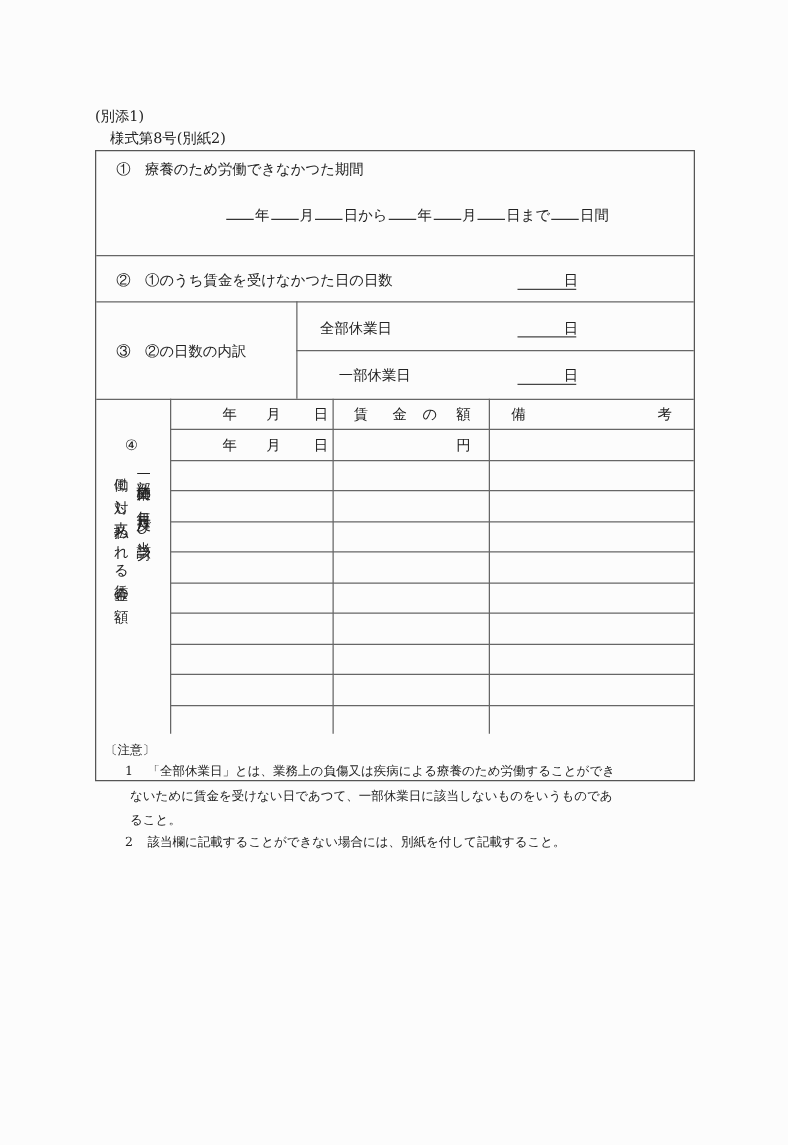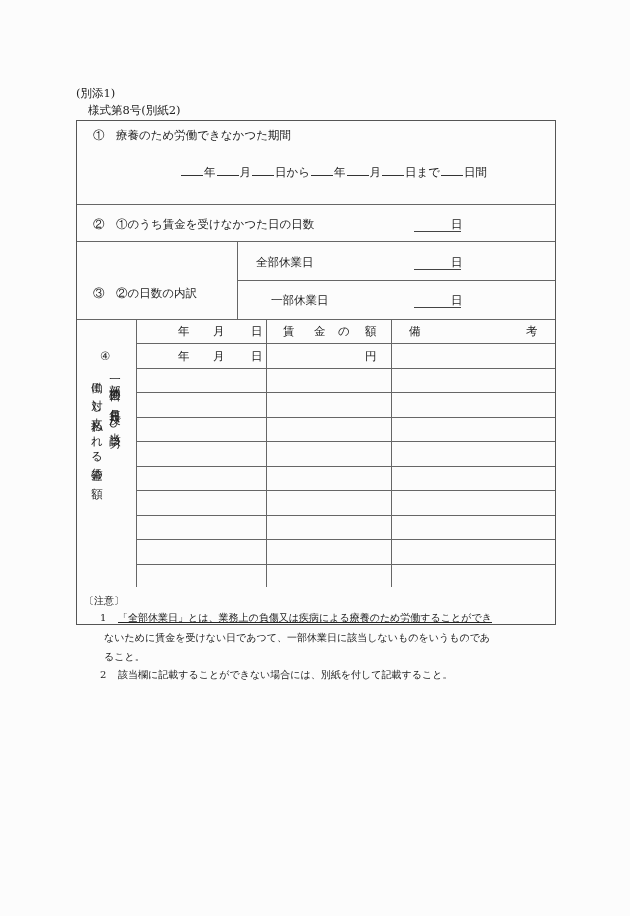--- a/index.html
+++ b/index.html
@@ -31,21 +31,21 @@
   <div class="txt" style="left:103px; top:44px;">
     <span class="blank"></span><span>年</span><span class="blank"></span><span>月</span><span class="blank"></span><span>日から</span><span class="blank"></span><span>年</span><span class="blank"></span><span>月</span><span class="blank"></span><span>日まで</span><span class="blank"></span><span>日間</span>
   </div>
   <div class="hline" style="left:0; width:478px; top:83px;"></div>
 
   <div class="txt" style="left:16px; top:96px;text-align:center;">②　①のうち賃金を受けなかつた日の日数</div>
   <div class="uline" style="left:337px; width:47px; top:110px;"></div>
   <div class="txt" style="left:374px; top:96px;">日</div>
   <div class="hline" style="left:0; width:478px; top:120px;"></div>
 
-  <div class="txt" style="left:16px; top:165px;text-align:right;">③　②の日数の内訳</div>
+  <div class="txt" style="left:16px; top:153px;text-align:right;">③　②の日数の内訳</div>
   <div class="vline" style="left:160px; top:120px; height:78px;"></div>
   <div class="txt" style="left:179px; top:134px;">全部休業日</div>
   <div class="uline" style="left:337px; width:47px; top:148px;"></div>
   <div class="txt" style="left:374px; top:134px;">日</div>
   <div class="hline" style="left:160px; width:318px; top:159px;"></div>
   <div class="txt" style="left:194px; top:172px;">一部休業日</div>
   <div class="uline" style="left:337px; width:47px; top:186px;"></div>
   <div class="txt" style="left:374px; top:172px;">日</div>
   <div class="hline" style="left:0; width:478px; top:198px;"></div>
 
@@ -77,17 +77,17 @@
   <div class="hline" style="left:59px; width:419px; top:320px;"></div>
   <div class="hline" style="left:59px; width:419px; top:345px;"></div>
   <div class="hline" style="left:59px; width:419px; top:369px;"></div>
   <div class="hline" style="left:59px; width:419px; top:394px;"></div>
   <div class="hline" style="left:59px; width:419px; top:418px;"></div>
   <div class="hline" style="left:59px; width:419px; top:443px;"></div>
 </div>
 
 <div class="note" style="left:84px; top:591px;">〔注意〕</div>
 <div class="note" style="left:100px; top:608px;">1</div>
-<div class="note" style="left:118px; top:608px;text-decoration:underline;">「全部休業日」とは、業務上の負傷又は疾病による療養のため労働することができ</div>
+<div class="note" style="left:118px; top:608px;">「全部休業日」とは、業務上の負傷又は疾病による療養のため労働することができ</div>
 <div class="note" style="left:104px; top:628px;">ないために賃金を受けない日であつて、一部休業日に該当しないものをいうものであ</div>
 <div class="note" style="left:104px; top:647px;">ること。</div>
 <div class="note" style="left:100px; top:665px;">2</div>
 <div class="note" style="left:118px; top:665px;">該当欄に記載することができない場合には、別紙を付して記載すること。</div>
 
 </body></html>

